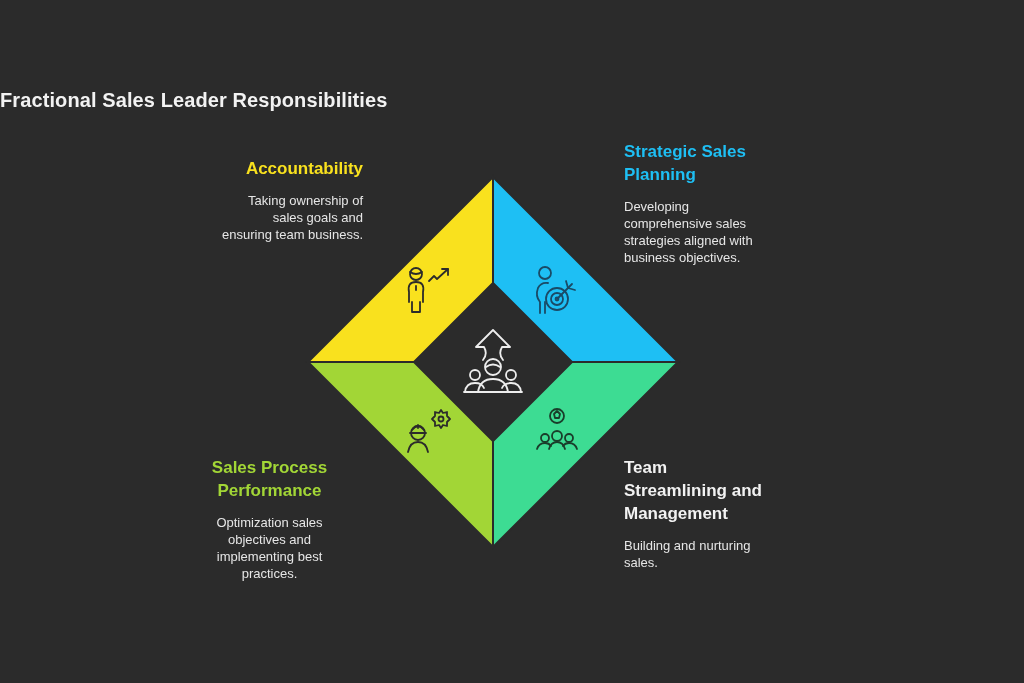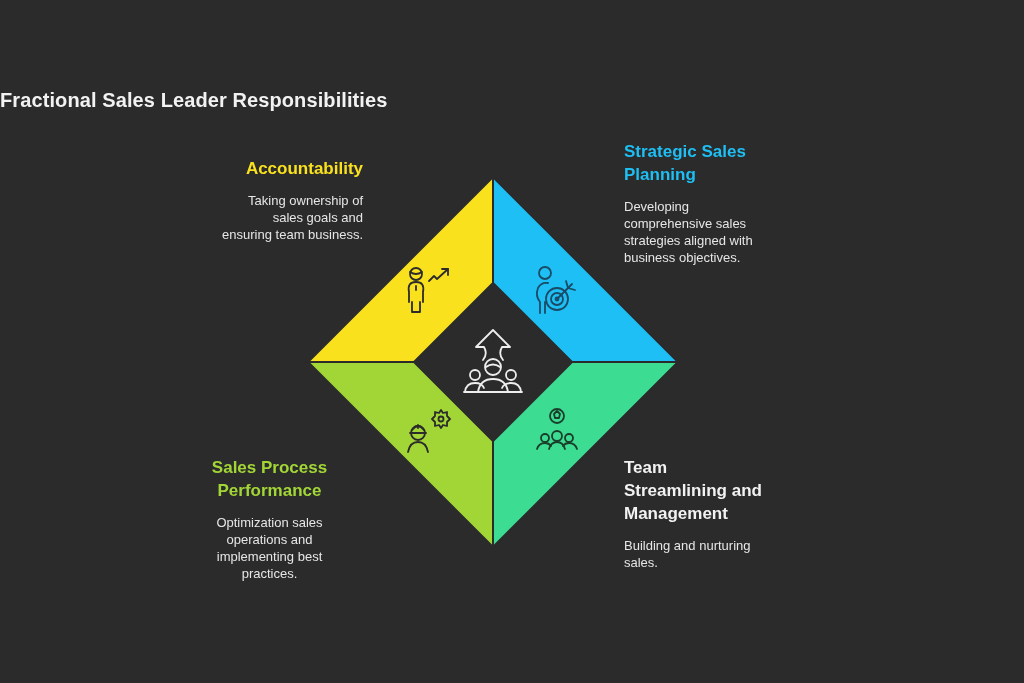--- a/index.html
+++ b/index.html
@@ -115,21 +115,21 @@
   </div>
 </div>
 
 <div class="block right-align" style="left:188px; top:456px; width:163px;text-align:center;">
   <div class="heading" style="color:#a2d636;">
     <div>Sales Process</div>
     <div>Performance</div>
   </div>
   <div class="desc">
     <div>Optimization sales</div>
-    <div>operations and</div>
+    <div>objectives and</div>
     <div>implementing best</div>
     <div>practices.</div>
   </div>
 </div>
 
 <div class="block left-align" style="left:624px; top:456px; width:180px;">
   <div class="heading plain" style="color:#f2f2f2;font-weight:bold;">
     <div>Team</div>
     <div>Streamlining and</div>
     <div>Management</div>

